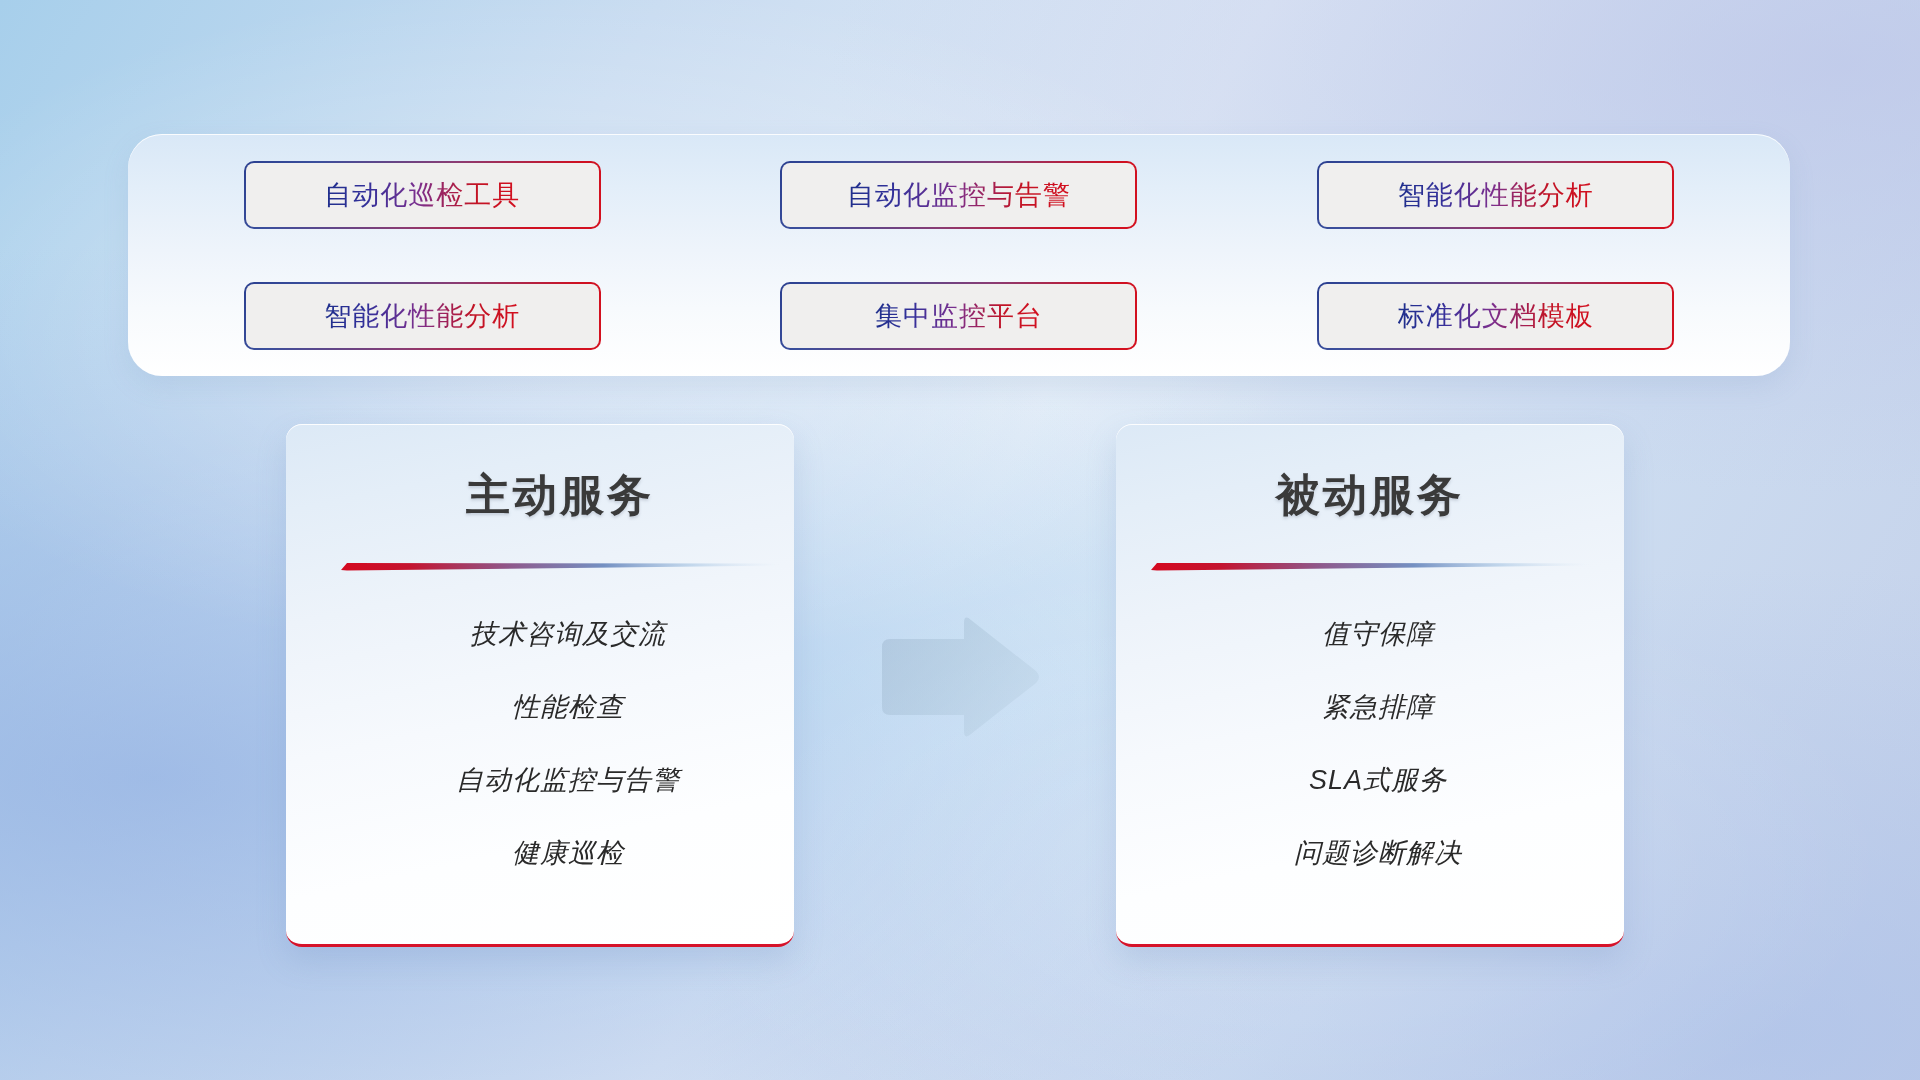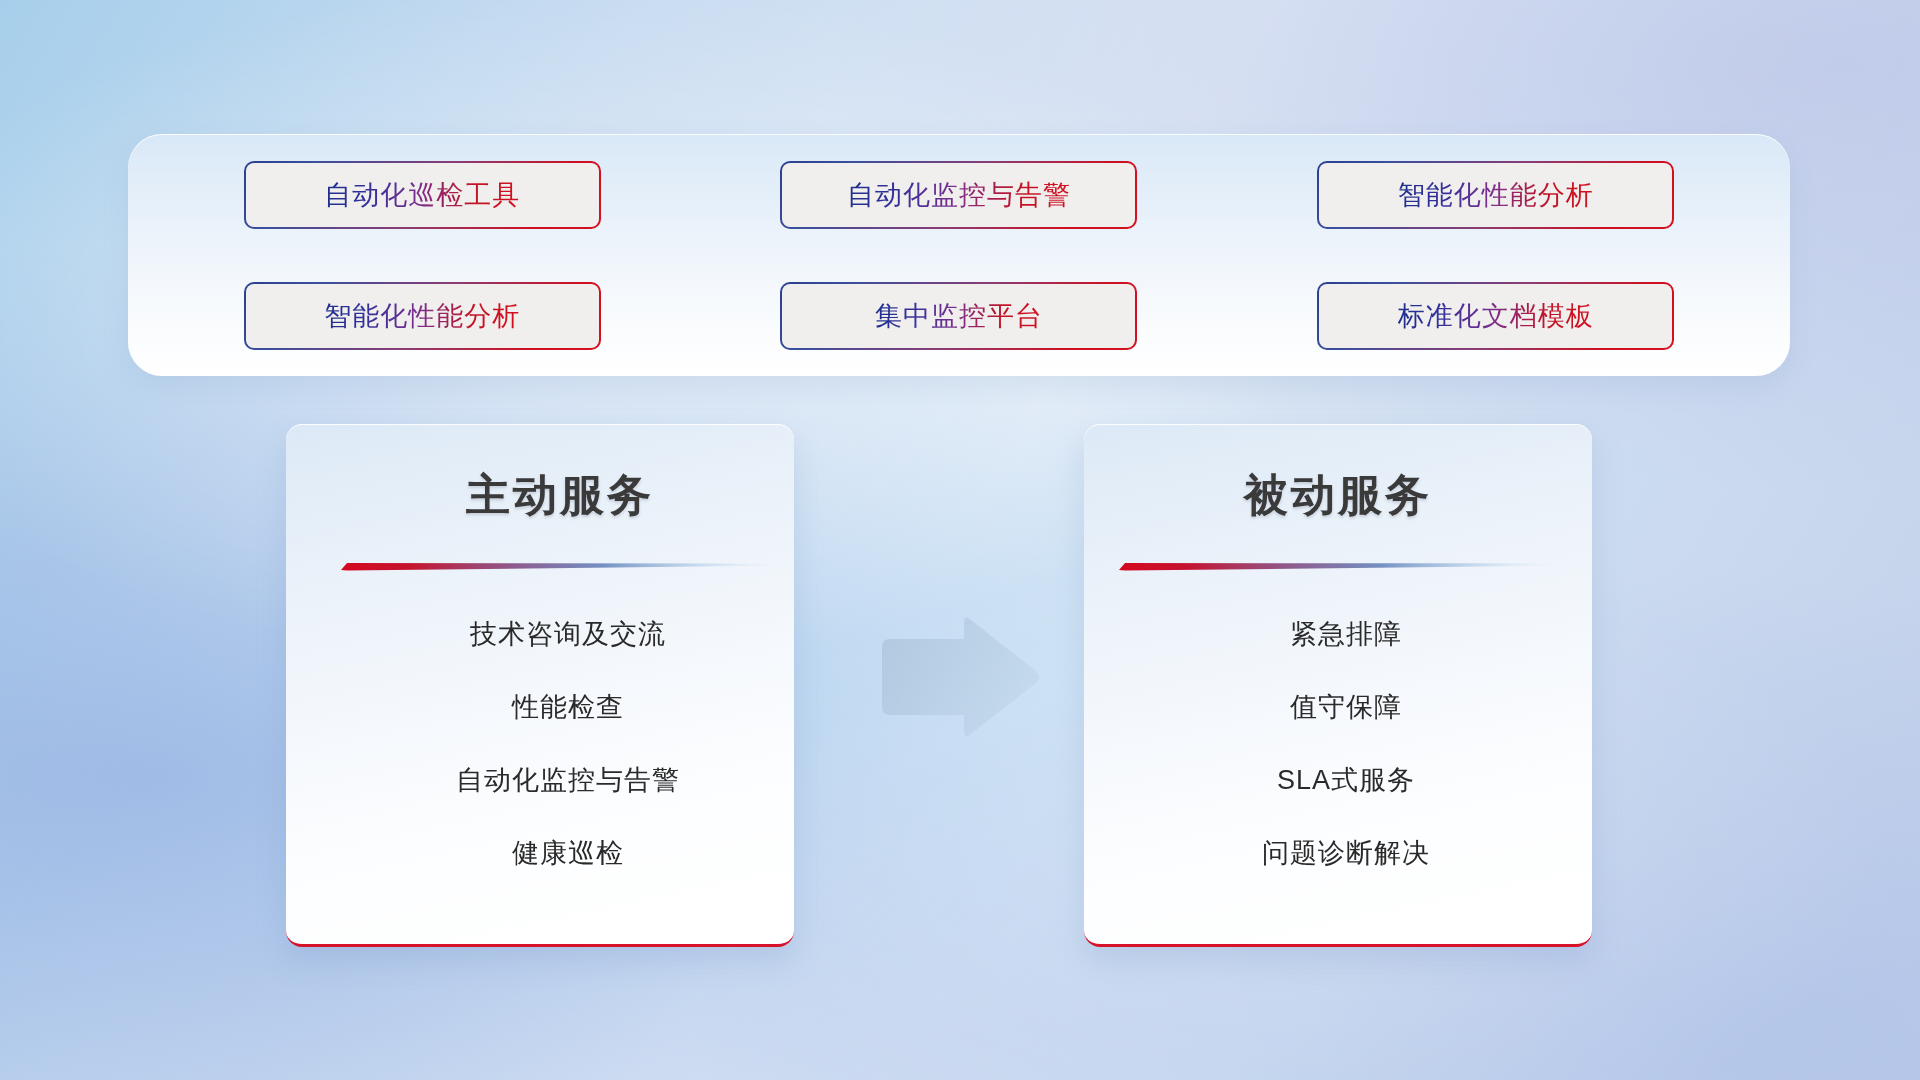--- a/index.html
+++ b/index.html
@@ -112,21 +112,21 @@
                 #f6f9fd 54%,
                 #fdfeff 76%,
                 #ffffff 100%);
     border-bottom: 3px solid #d6132a;
     box-shadow: 0 14px 30px rgba(110,140,190,0.22),
                 inset 0 1px 0 rgba(255,255,255,0.9);
     box-sizing: border-box;
     overflow: hidden;
   }
   .card-left  { left: 286px; padding-left: 40px; }
-  .card-right { left: 1084px; }
+  .card-right { left: 1116px; }
 
   .card-title {
     text-align: center;
     font-size: 44px;
     font-weight: 700;
     color: #3a3a3a;
     letter-spacing: 3px;
     margin-top: 42px;
     text-shadow: 0 2px 3px rgba(120,130,150,0.30);
   }
@@ -136,20 +136,21 @@
     width: 438px;
     height: 12px;
     position: relative;
   }
   .card-divider svg { display: block; width: 100%; height: 100%; }
 
   .card-list {
     margin: 36px 0 0 16px;
     padding: 0;
     list-style: none;
+    font-style: italic;
   }
   .card-list li {
     text-align: center;
     font-size: 27px;
     color: #2a2a2a;
     letter-spacing: 1px;
     line-height: 1;
     padding: 14px 0;
     margin-bottom: 18px;
   }
@@ -266,20 +267,20 @@
             <stop offset="0.60" stop-color="#5f7fb8" stop-opacity="0.85"></stop>
             <stop offset="0.80" stop-color="#9ebfe0" stop-opacity="0.55"></stop>
             <stop offset="1" stop-color="#cfe0f0" stop-opacity="0"></stop>
           </linearGradient>
         </defs>
         <path d="M0,11 L6,4 L438,4.4 L438,6.6 L6,11.6 Z" fill="url(#divGradR)"></path>
       </svg>
     </div>
 
     <ul class="card-list">
+      <li>值守保障</li>
       <li>紧急排障</li>
-      <li>值守保障</li>
       <li>SLA式服务</li>
       <li>问题诊断解决</li>
     </ul>
   </div>
 
 </div>
 
 </body></html>

